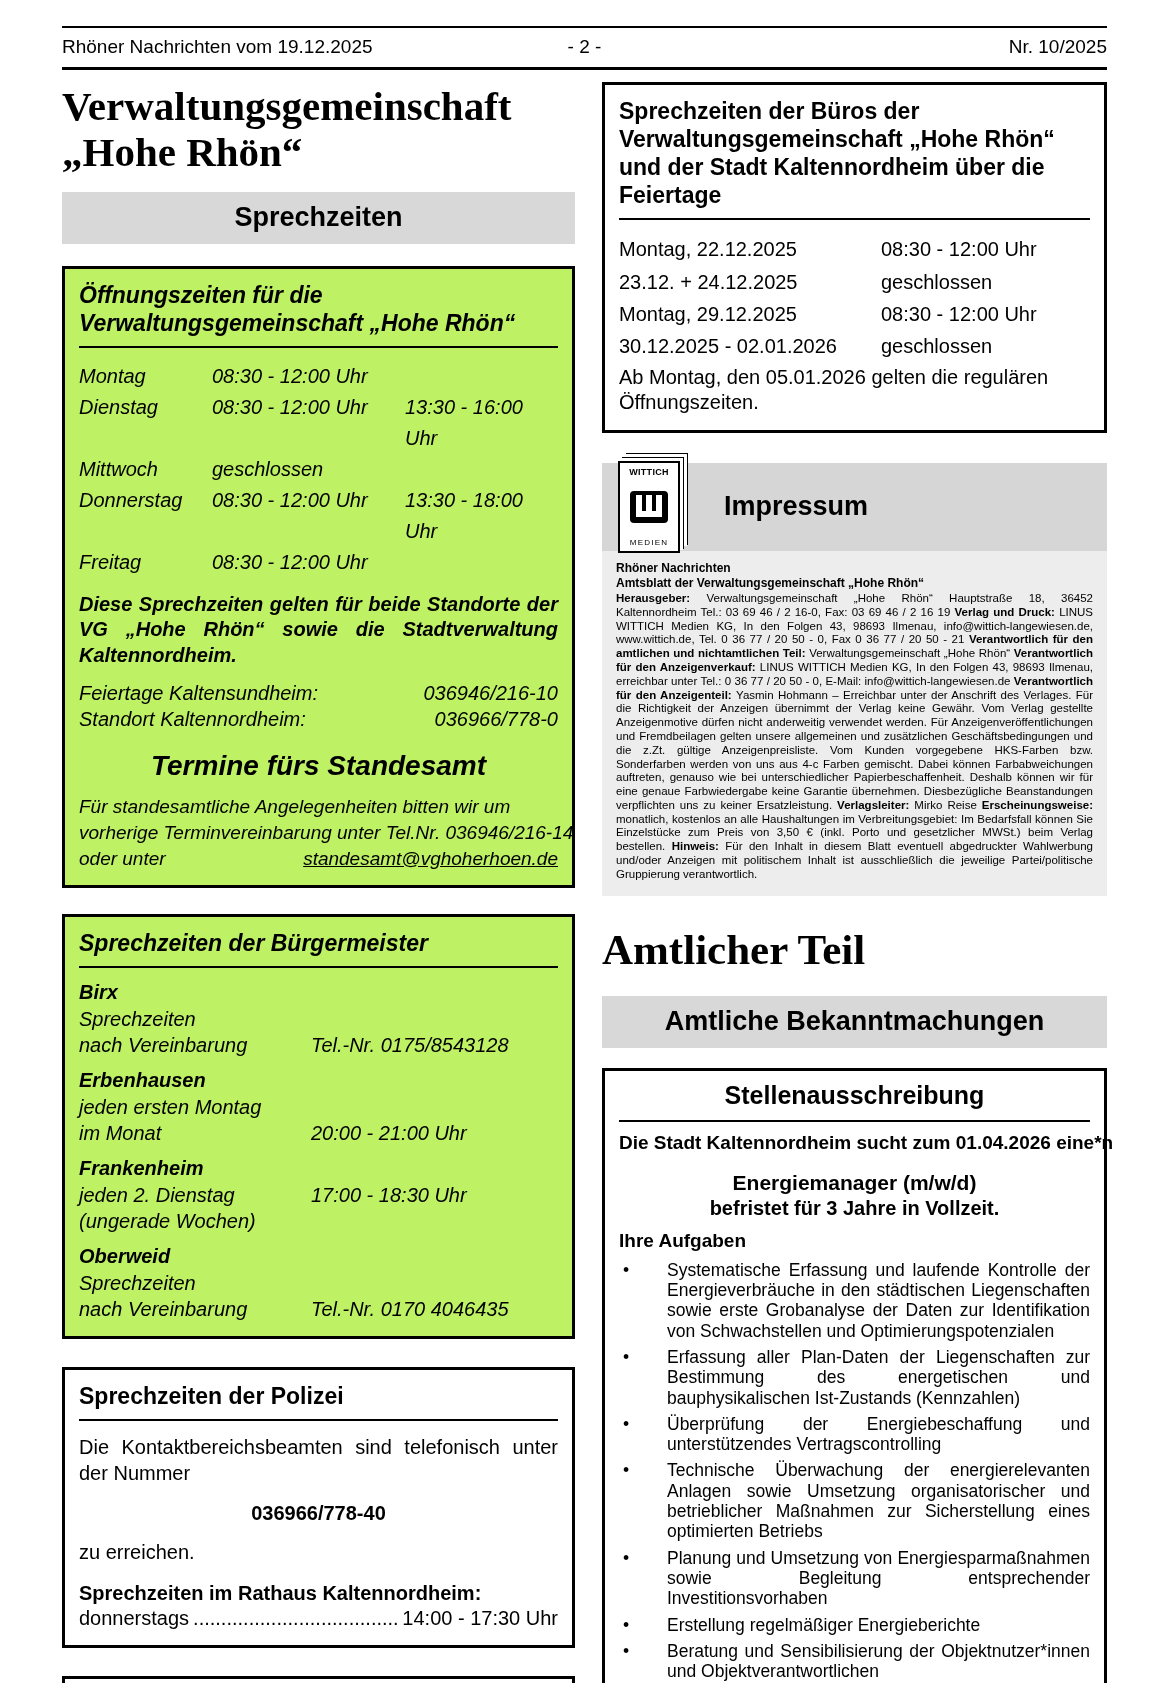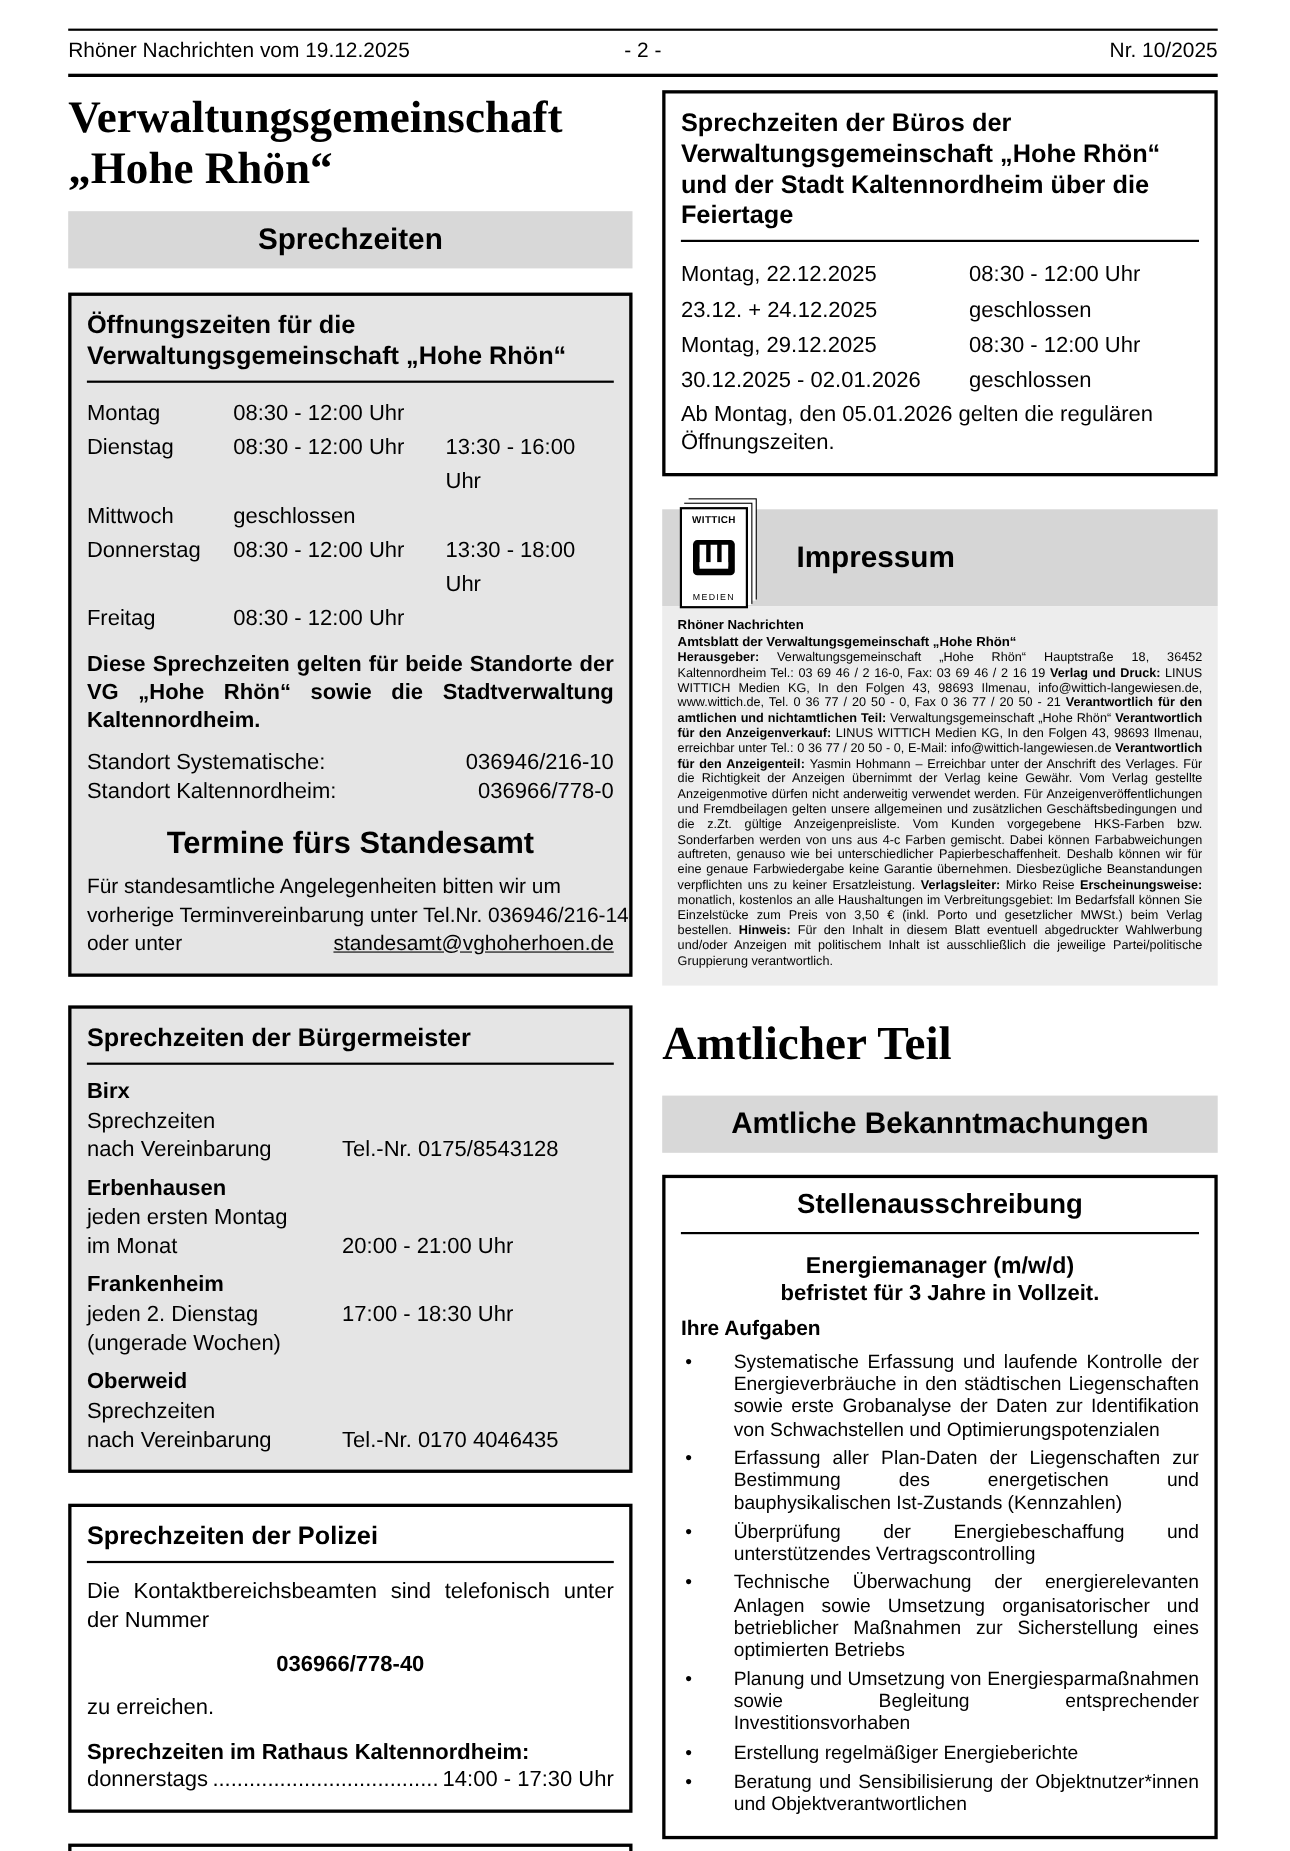--- a/index.html
+++ b/index.html
@@ -29,21 +29,21 @@
   
   .serif-heading {
     font-family:"Liberation Serif","DejaVu Serif",serif;
     font-weight:bold; font-size:41px; line-height:1.12; margin:2px 0 16px;
   }
   .banner {
     background:#d8d8d8; text-align:center; font-weight:bold;
     font-size:27px; padding:11px 4px; line-height:1.1;
   }
   .box { border:3px solid #000; padding:12px 14px 14px; box-sizing:border-box; }
-  .box.gray { background:#e5e5e5; }
+  .box.gray { background:#bef264;font-style:italic; }
   .box-title {
     font-weight:bold; font-size:23px; line-height:1.22;
     border-bottom:2px solid #000; padding-bottom:9px; margin-bottom:13px;
   }
 
   
   .sched { font-size:20px; line-height:1.55; }
   .sched-row { display:flex;gap:21px; }
   .sched-day { width:112px; flex:none; }
   .sched-am  { width:172px; flex:none; }
@@ -167,21 +167,21 @@
             <div class="sched-row">
               <span class="sched-day">Freitag</span>
               <span class="sched-am">08:30 - 12:00 Uhr</span>
               <span class="sched-pm"></span>
             </div>
           </div>
 
           <div class="oh-note">Diese Sprechzeiten gelten für beide Standorte der VG „Hohe Rhön“ sowie die Stadtverwaltung Kaltennordheim.</div>
 
           <div class="loc-row">
-            <span>Standort Systematische:</span>
+            <span>Feiertage Kaltensundheim:</span>
             <span>036946/216-10</span>
           </div>
           <div class="loc-row">
             <span>Standort Kaltennordheim:</span>
             <span>036966/778-0</span>
           </div>
 
           <div class="registry-title">Termine fürs Standesamt</div>
 
           <div class="registry">
@@ -311,20 +311,21 @@
             <div class="imp-paragraph"><b>Herausgeber: </b><span>Verwaltungsgemeinschaft „Hohe Rhön“ Hauptstraße 18, 36452 Kaltennordheim Tel.: 03 69 46 / 2 16-0, Fax: 03 69 46 / 2 16 19 </span><b>Verlag und Druck: </b><span>LINUS WITTICH Medien KG, In den Folgen 43, 98693 Ilmenau, info@wittich-langewiesen.de, www.wittich.de, Tel. 0 36 77 / 20 50 - 0, Fax 0 36 77 / 20 50 - 21 </span><b>Verantwortlich für den amtlichen und nichtamtlichen Teil: </b><span>Verwaltungsgemeinschaft „Hohe Rhön“ </span><b>Verantwortlich für den Anzeigenverkauf: </b><span>LINUS WITTICH Medien KG, In den Folgen 43, 98693 Ilmenau, erreichbar unter Tel.: 0 36 77 / 20 50 - 0, E-Mail: info@wittich-langewiesen.de </span><b>Verantwortlich für den Anzeigenteil: </b><span>Yasmin Hohmann – Erreichbar unter der Anschrift des Verlages. Für die Richtigkeit der Anzeigen übernimmt der Verlag keine Gewähr. Vom Verlag gestellte Anzeigenmotive dürfen nicht anderweitig verwendet werden. Für Anzeigenveröffentlichungen und Fremdbeilagen gelten unsere allgemeinen und zusätzlichen Geschäftsbedingungen und die z.Zt. gültige Anzeigenpreisliste. Vom Kunden vorgegebene HKS-Farben bzw. Sonderfarben werden von uns aus 4-c Farben gemischt. Dabei können Farbabweichungen auftreten, genauso wie bei unterschiedlicher Papierbeschaffenheit. Deshalb können wir für eine genaue Farbwiedergabe keine Garantie übernehmen. Diesbezügliche Beanstandungen verpflichten uns zu keiner Ersatzleistung. </span><b>Verlagsleiter: </b><span>Mirko Reise </span><b>Erscheinungsweise: </b><span>monatlich, kostenlos an alle Haushaltungen im Verbreitungsgebiet: Im Bedarfsfall können Sie Einzelstücke zum Preis von 3,50 € (inkl. Porto und gesetzlicher MWSt.) beim Verlag bestellen. </span><b>Hinweis: </b><span>Für den Inhalt in diesem Blatt eventuell abgedruckter Wahlwerbung und/oder Anzeigen mit politischem Inhalt ist ausschließlich die jeweilige Partei/politische Gruppierung verantwortlich.</span></div>
           </div>
         </div>
 
         <h1 class="serif-heading amtlich-heading">Amtlicher Teil</h1>
 
         <div class="banner amtlich-banner">Amtliche Bekanntmachungen</div>
 
         <div class="box job-box">
           <div class="job-title">Stellenausschreibung</div>
+          <div class="job-intro">Die Stadt Kaltennordheim sucht zum 01.04.2026 eine*n</div>
           <div class="job-position">Energiemanager (m/w/d)</div>
           <div class="job-duration">befristet für 3 Jahre in Vollzeit.</div>
           <div class="tasks-heading">Ihre Aufgaben</div>
 
           <div class="task">
             <span class="task-bullet"></span>
             <span class="task-text">Systematische Erfassung und laufende Kontrolle der Energieverbräuche in den städtischen Liegenschaften sowie erste Grobanalyse der Daten zur Identifikation von Schwachstellen und Optimierungspotenzialen</span>
           </div>
           <div class="task">
             <span class="task-bullet"></span>

